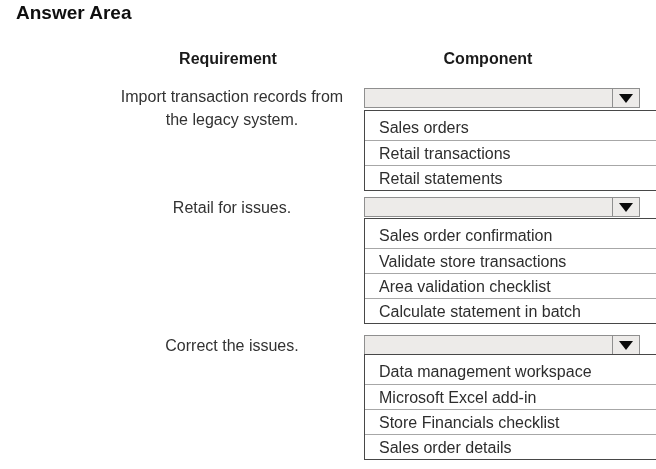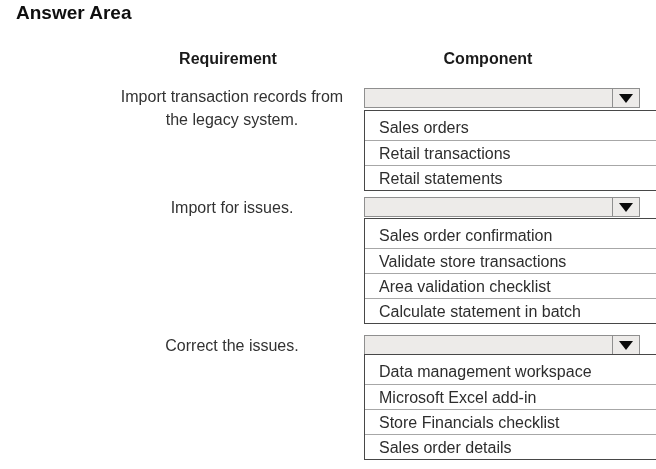--- a/index.html
+++ b/index.html
@@ -75,21 +75,21 @@
   <div class="dd-arrow">
     <span class="caret"></span>
   </div>
 </div>
 <div class="dd-list l1">
   <div class="dd-option">Sales orders</div>
   <div class="dd-option">Retail transactions</div>
   <div class="dd-option">Retail statements</div>
 </div>
 
-<div class="req-label r2">Import for issues.</div>
+<div class="req-label r2">Retail for issues.</div>
 <div class="dd-select s2">
   <div class="dd-value"></div>
   <div class="dd-arrow">
     <span class="caret"></span>
   </div>
 </div>
 <div class="dd-list l2">
   <div class="dd-option">Sales order confirmation</div>
   <div class="dd-option">Validate store transactions</div>
   <div class="dd-option">Area validation checklist</div>

